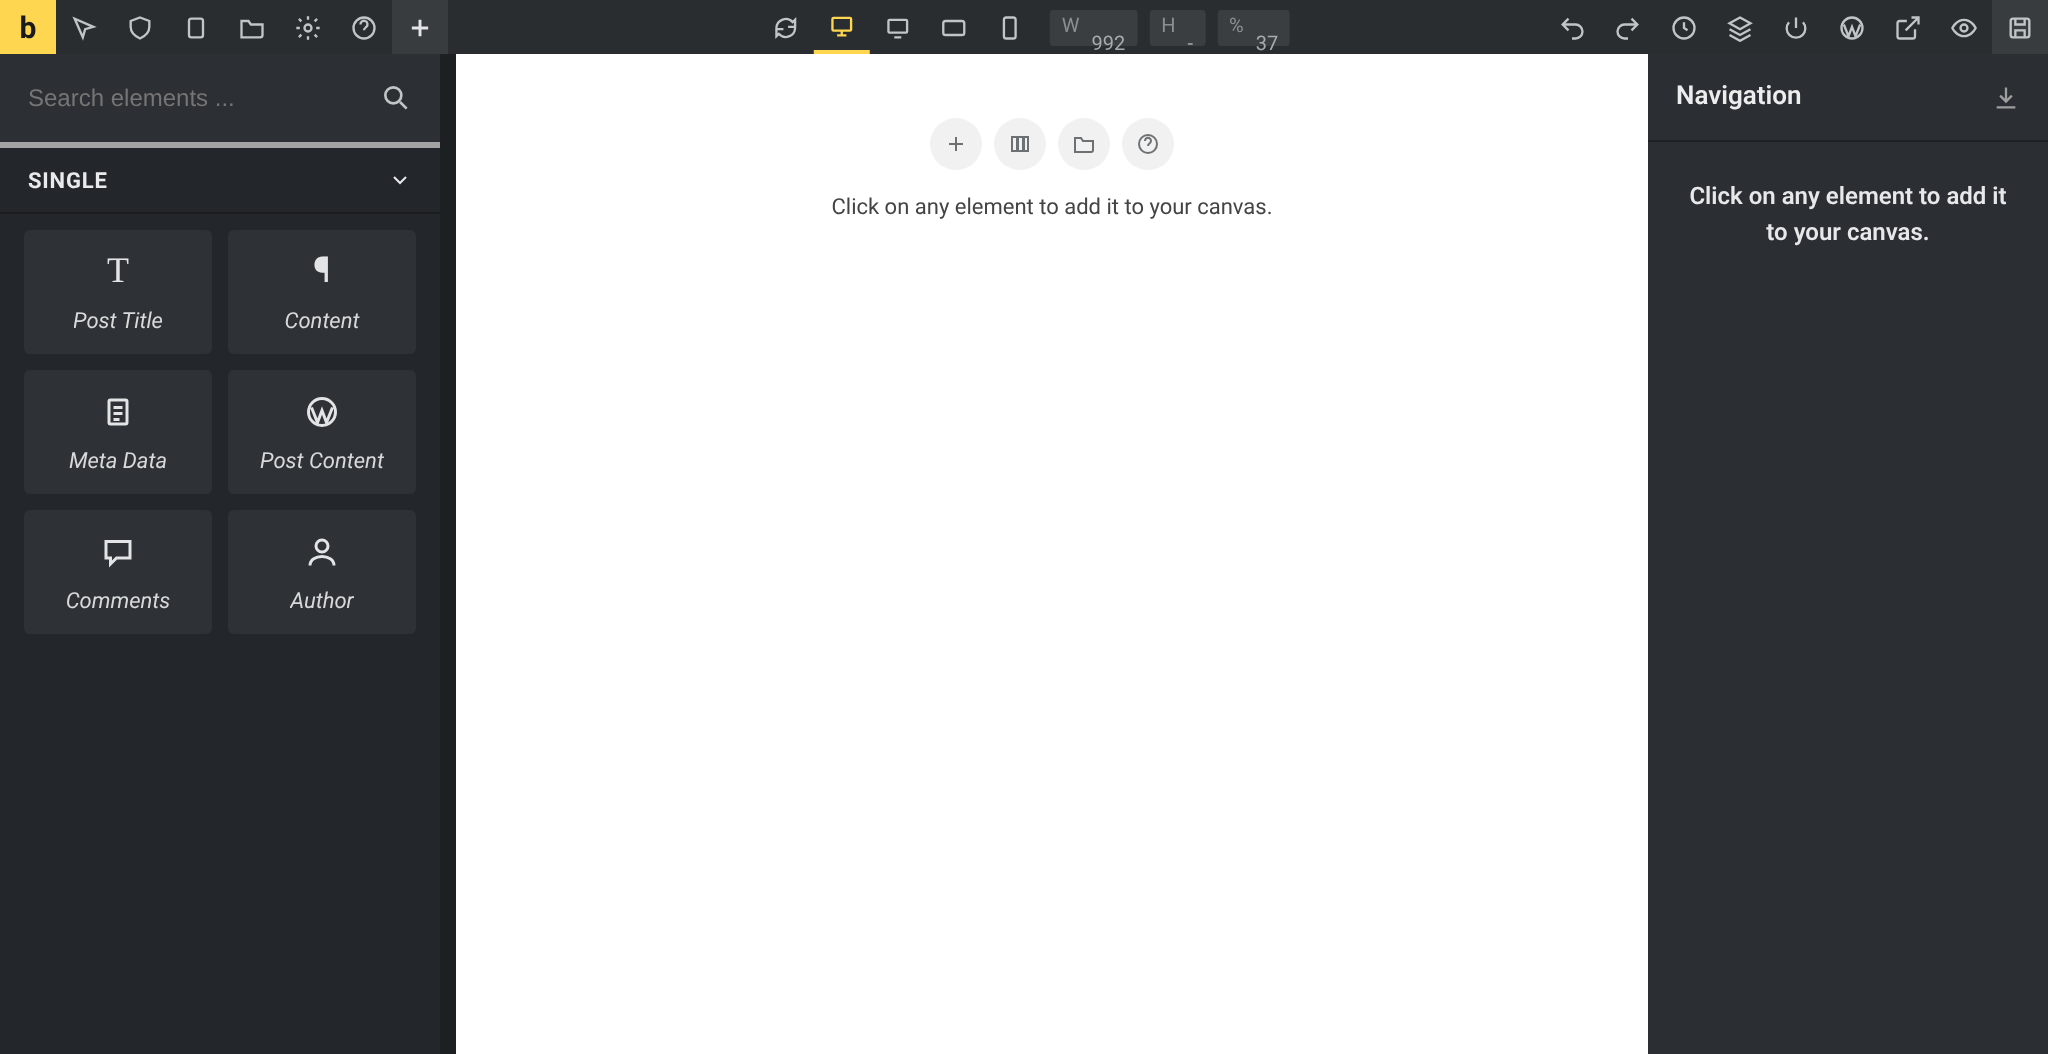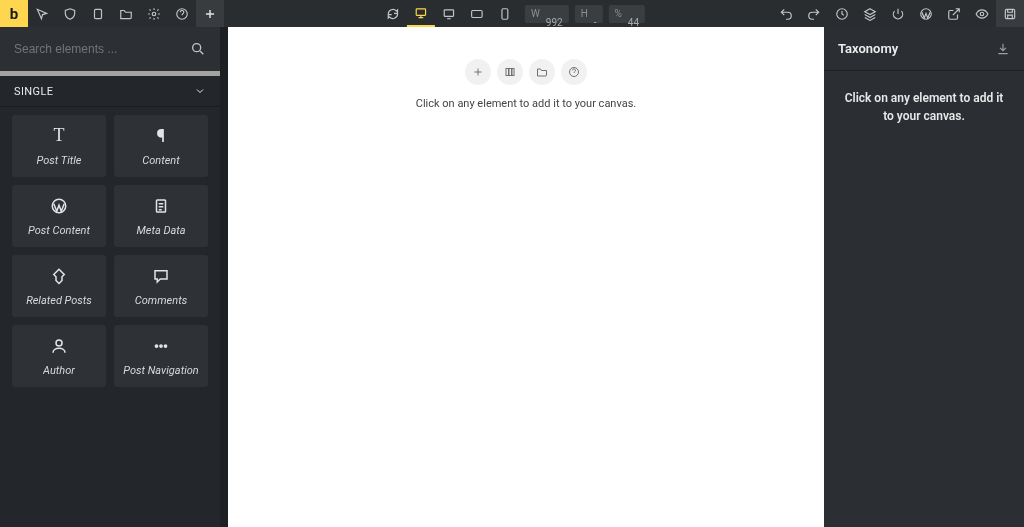--- a/index.html
+++ b/index.html
@@ -14,21 +14,21 @@
   .dev.active { border-bottom:2px solid #ffd64f; color:#ffd64f; }
   .dim { display:flex; gap:6px; margin-left:6px; }
   .dim-box { background:#3a3e41; height:18px; display:flex; align-items:center; padding:0 6px; border-radius:2px; font-size:10px; color:#8c8f91; }
   .dim-box span.v { color:#a7aaac; margin-left:6px;margin-top:17px; }
   .tb-right { margin-left:auto; display:flex; height:100%; }
   .tb-right .tb-btn:last-child { background:#383c3f; }
   .sidebar { position:absolute; top:27px; left:0; width:220px; bottom:0; background:#23262a; display:flex; flex-direction:column; }
   .search { height:44px; display:flex; align-items:center; padding:0 14px; background:#2c2f33; }
   .search input { flex:1; background:transparent; border:none; outline:none; color:#c2c5c7; font-size:12px; }
   .search .sicon { color:#c2c5c7; }
-  .cat { height:36px; display:flex; align-items:center; justify-content:space-between; padding:0 14px; font-size:11px; font-weight:400; letter-spacing:.4px; color:#e8eaeb; border-top:5px solid #a3a3a3; border-bottom:1px solid #1a1c1e; }
+  .cat { height:36px; display:flex; align-items:center; justify-content:space-between; padding:0 14px; font-size:11px; font-weight:700; letter-spacing:.4px; color:#e8eaeb; border-top:3px solid #a3a3a3; border-bottom:1px solid #1a1c1e; }
   .elements { padding:8px 12px; display:grid; grid-template-columns:1fr 1fr; gap:8px; overflow-y:auto; }
   .el { background:#2e3236; border-radius:3px; height:62px; display:flex; flex-direction:column; align-items:center; justify-content:center; gap:8px; cursor:pointer; }
   .el .eicon { height:20px; display:flex; align-items:center; justify-content:center; color:#e2e4e5; font-size:16px; }
   .el .elabel { font-size:11px; color:#d7d9da; white-space:nowrap; overflow:hidden; text-overflow:ellipsis; max-width:90px; text-align:center;font-style:italic; }
   .canvas { position:absolute; top:27px; left:228px; right:200px; bottom:0; background:#fff; display:flex; flex-direction:column; align-items:center; padding-top:32px; }
   .canvas-btns { display:flex; gap:6px; }
   .cbtn { width:26px; height:26px; border-radius:50%; background:#f1f1f2; display:flex; align-items:center; justify-content:center; color:#6e7173; font-size:12px; }
   .canvas-hint { margin-top:12px; font-size:11px; color:#444; }
   .rightpanel { position:absolute; top:27px; right:0; width:200px; bottom:0; background:#2b2e32; display:flex; flex-direction:column; }
   .rp-head { height:44px; display:flex; align-items:center; justify-content:space-between; padding:0 14px; font-size:13px; font-weight:600; color:#eceeee; border-bottom:1px solid #1f2224; }
@@ -112,21 +112,21 @@
       <div class="dim-box">
           <span>W</span>
           <span class="v">992</span>
         </div>
       <div class="dim-box">
           <span>H</span>
           <span class="v">-</span>
         </div>
       <div class="dim-box">
           <span>%</span>
-          <span class="v">44</span>
+          <span class="v">37</span>
         </div>
     </div>
   </div>
 
   <div class="tb-right">
     <div class="tb-btn">
         <svg width="14" height="14" viewBox="0 0 24 24" fill="none" stroke="currentColor" stroke-width="2">
           <path d="M9 14l-5-5 5-5M4 9h11a6 6 0 010 12h-3"></path>
         </svg>
       </div>
@@ -203,69 +203,51 @@
       </div>
       <div class="el">
         <div class="eicon">
           <span style="font-size:18px">¶</span>
         </div>
         <div class="elabel">Content</div>
       </div>
       <div class="el">
         <div class="eicon">
           <svg width="18" height="18" viewBox="0 0 24 24" fill="none" stroke="currentColor" stroke-width="2">
+            <rect x="6" y="4" width="12" height="16" rx="1"></rect>
+            <path d="M9 9h6M9 13h6M9 17h4"></path>
+          </svg>
+        </div>
+        <div class="elabel">Meta Data</div>
+      </div>
+      <div class="el">
+        <div class="eicon">
+          <svg width="18" height="18" viewBox="0 0 24 24" fill="none" stroke="currentColor" stroke-width="2">
             <circle cx="12" cy="12" r="9"></circle>
             <path d="M5 9l4 10 3-8 3 8 4-10"></path>
           </svg>
         </div>
         <div class="elabel">Post Content</div>
       </div>
       <div class="el">
         <div class="eicon">
           <svg width="18" height="18" viewBox="0 0 24 24" fill="none" stroke="currentColor" stroke-width="2">
-            <rect x="6" y="4" width="12" height="16" rx="1"></rect>
-            <path d="M9 9h6M9 13h6M9 17h4"></path>
-          </svg>
-        </div>
-        <div class="elabel">Meta Data</div>
-      </div>
-      <div class="el">
-        <div class="eicon">
-          <svg width="18" height="18" viewBox="0 0 24 24" fill="none" stroke="currentColor" stroke-width="2">
-            <path d="M12 3l7 7-3 3v5l-4 4-4-4v-5L5 10z"></path>
-          </svg>
-        </div>
-        <div class="elabel">Related Posts</div>
-      </div>
-      <div class="el">
-        <div class="eicon">
-          <svg width="18" height="18" viewBox="0 0 24 24" fill="none" stroke="currentColor" stroke-width="2">
             <path d="M4 5h16v11H11l-4 4v-4H4z"></path>
           </svg>
         </div>
         <div class="elabel">Comments</div>
       </div>
       <div class="el">
         <div class="eicon">
           <svg width="18" height="18" viewBox="0 0 24 24" fill="none" stroke="currentColor" stroke-width="2">
             <circle cx="12" cy="8" r="4"></circle>
             <path d="M4 21c0-4 4-6 8-6s8 2 8 6"></path>
           </svg>
         </div>
         <div class="elabel">Author</div>
-      </div>
-      <div class="el">
-        <div class="eicon">
-          <svg width="18" height="18" viewBox="0 0 24 24" fill="none" stroke="currentColor" stroke-width="2">
-            <circle cx="6" cy="12" r="1.5" fill="currentColor"></circle>
-            <circle cx="12" cy="12" r="1.5" fill="currentColor"></circle>
-            <circle cx="18" cy="12" r="1.5" fill="currentColor"></circle>
-          </svg>
-        </div>
-        <div class="elabel">Post Navigation</div>
       </div>
     </div>
 </div>
 
 <div class="canvas">
   <div class="canvas-btns">
     <div class="cbtn">
         <svg width="12" height="12" viewBox="0 0 24 24" fill="none" stroke="currentColor" stroke-width="2">
           <path d="M12 5v14M5 12h14"></path>
         </svg>
@@ -287,21 +269,21 @@
           <circle cx="12" cy="12" r="9"></circle>
           <path d="M9 9a3 3 0 115 2c-1 1-2 1.5-2 3M12 18h.01"></path>
         </svg>
       </div>
   </div>
   <div class="canvas-hint">Click on any element to add it to your canvas.</div>
 </div>
 
 <div class="rightpanel">
   <div class="rp-head">
-    <span>Taxonomy</span>
+    <span>Navigation</span>
     <span>
         <svg width="14" height="14" viewBox="0 0 24 24" fill="none" stroke="#9d9f9f" stroke-width="2">
           <path d="M12 3v12M7 10l5 5 5-5M4 20h16"></path>
         </svg>
       </span>
   </div>
   <div class="rp-hint">Click on any element to add it to your canvas.</div>
 </div>
 
 </body></html>

